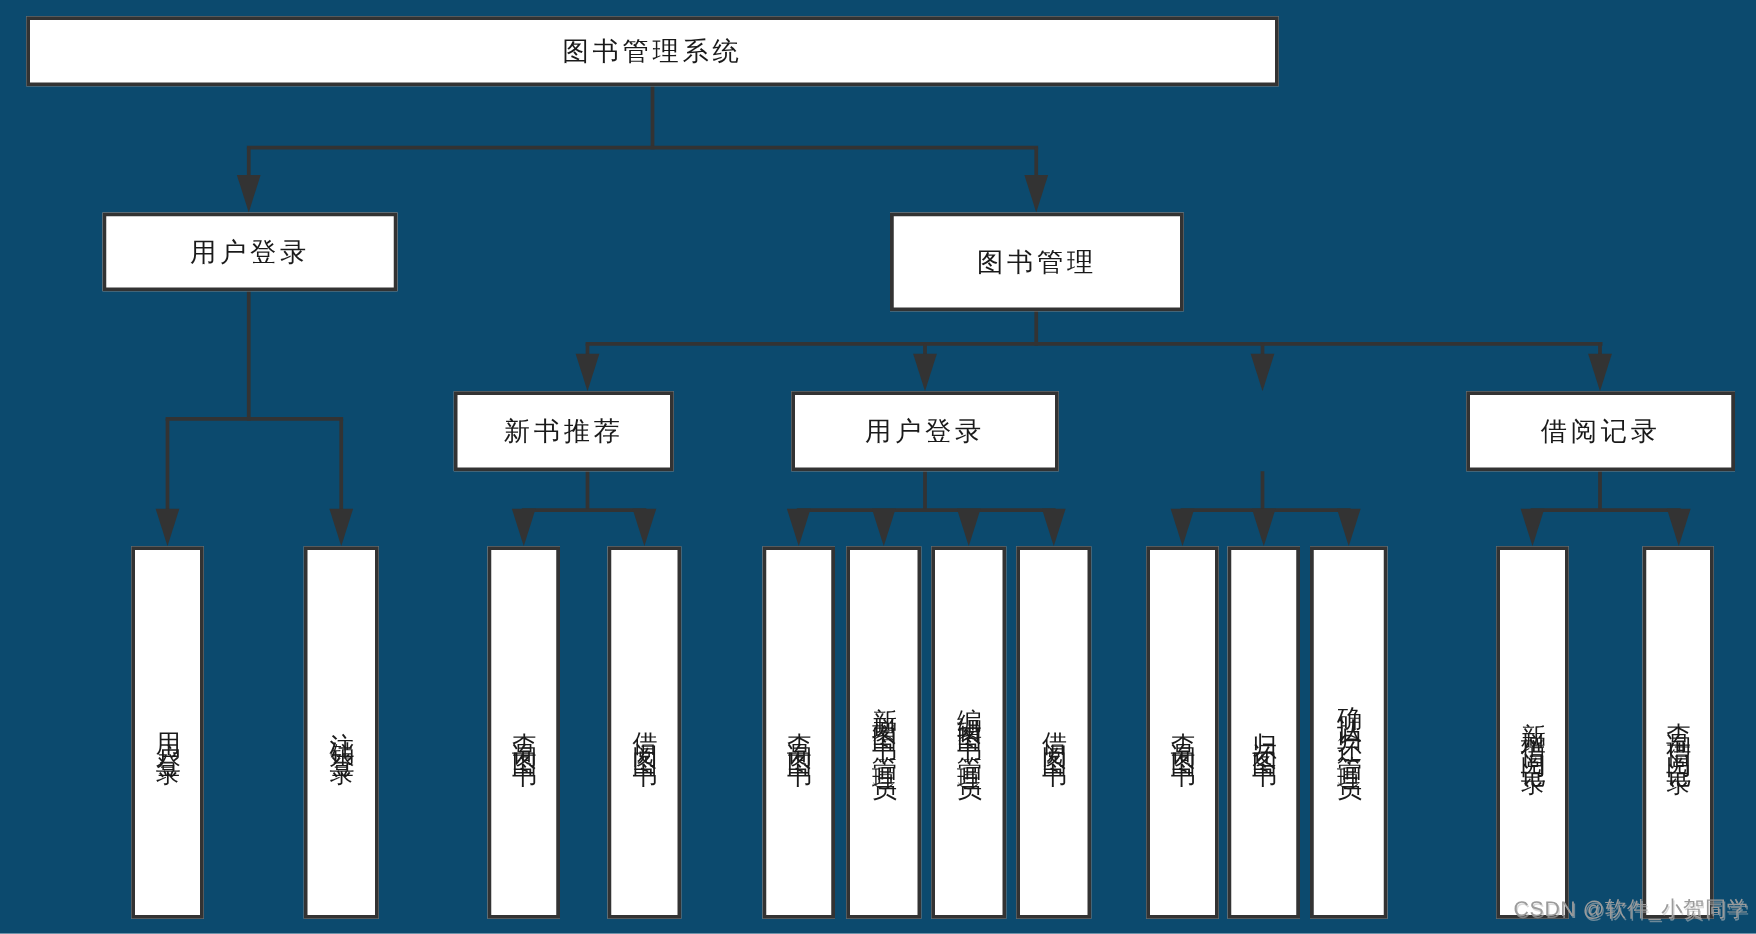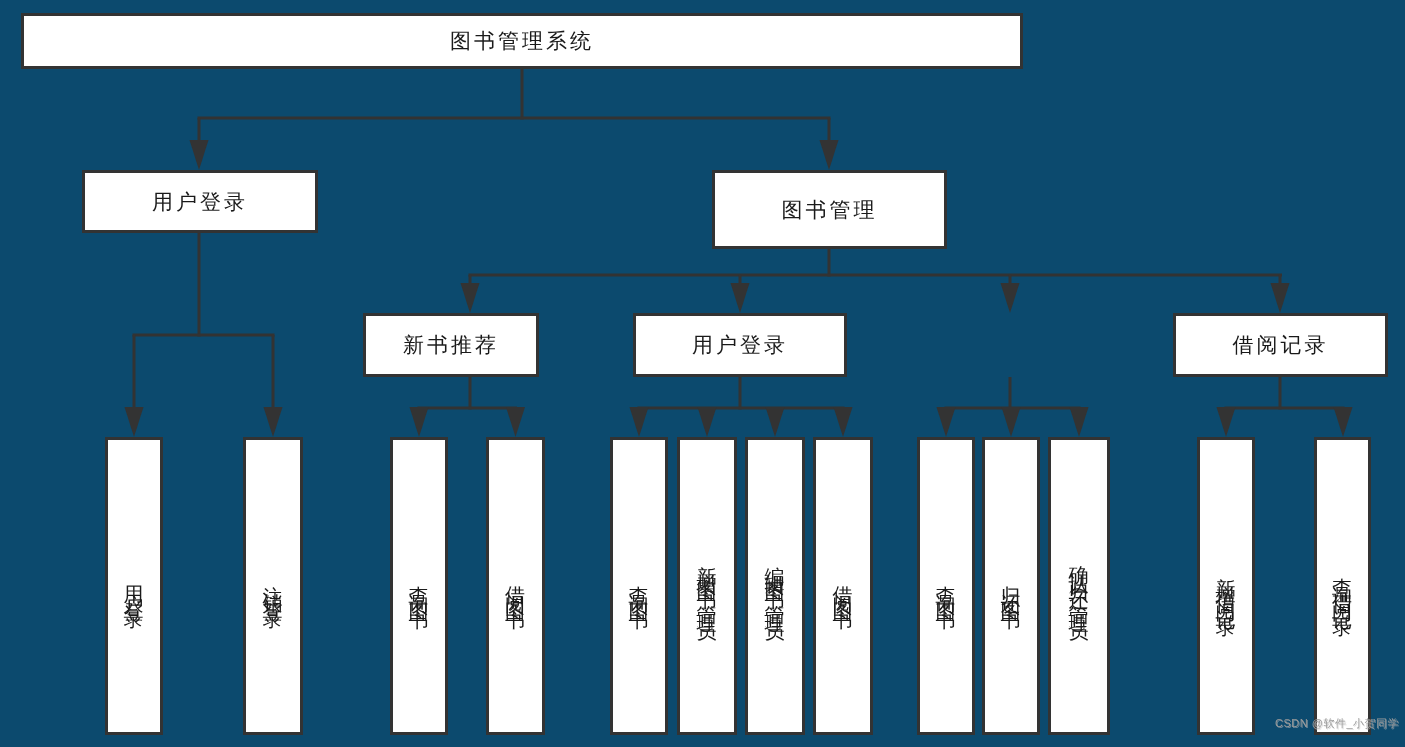--- a/index.html
+++ b/index.html
@@ -73,21 +73,21 @@
   #l-cb-query      { left: 917px;  width: 58px; }
   #l-cb-return     { left: 982px;  width: 58px; }
   #l-cb-confirm    { left: 1048px; width: 62px; }
   #l-br-add        { left: 1197px; width: 58px; }
   #l-br-query      { left: 1314px; width: 57px; }
 
   #watermark {
     position: absolute;
     right: 6px;
     top: 716px;
-    font-size: 11px;
+    font-size: 17px;
     color: #9b9b9b;
     letter-spacing: 0.5px;
     text-shadow: 1px 1px 0 rgba(190,190,190,0.55);
     white-space: nowrap;
   }
 </style>
 </head>
 <body>
 
 <div id="canvas">

